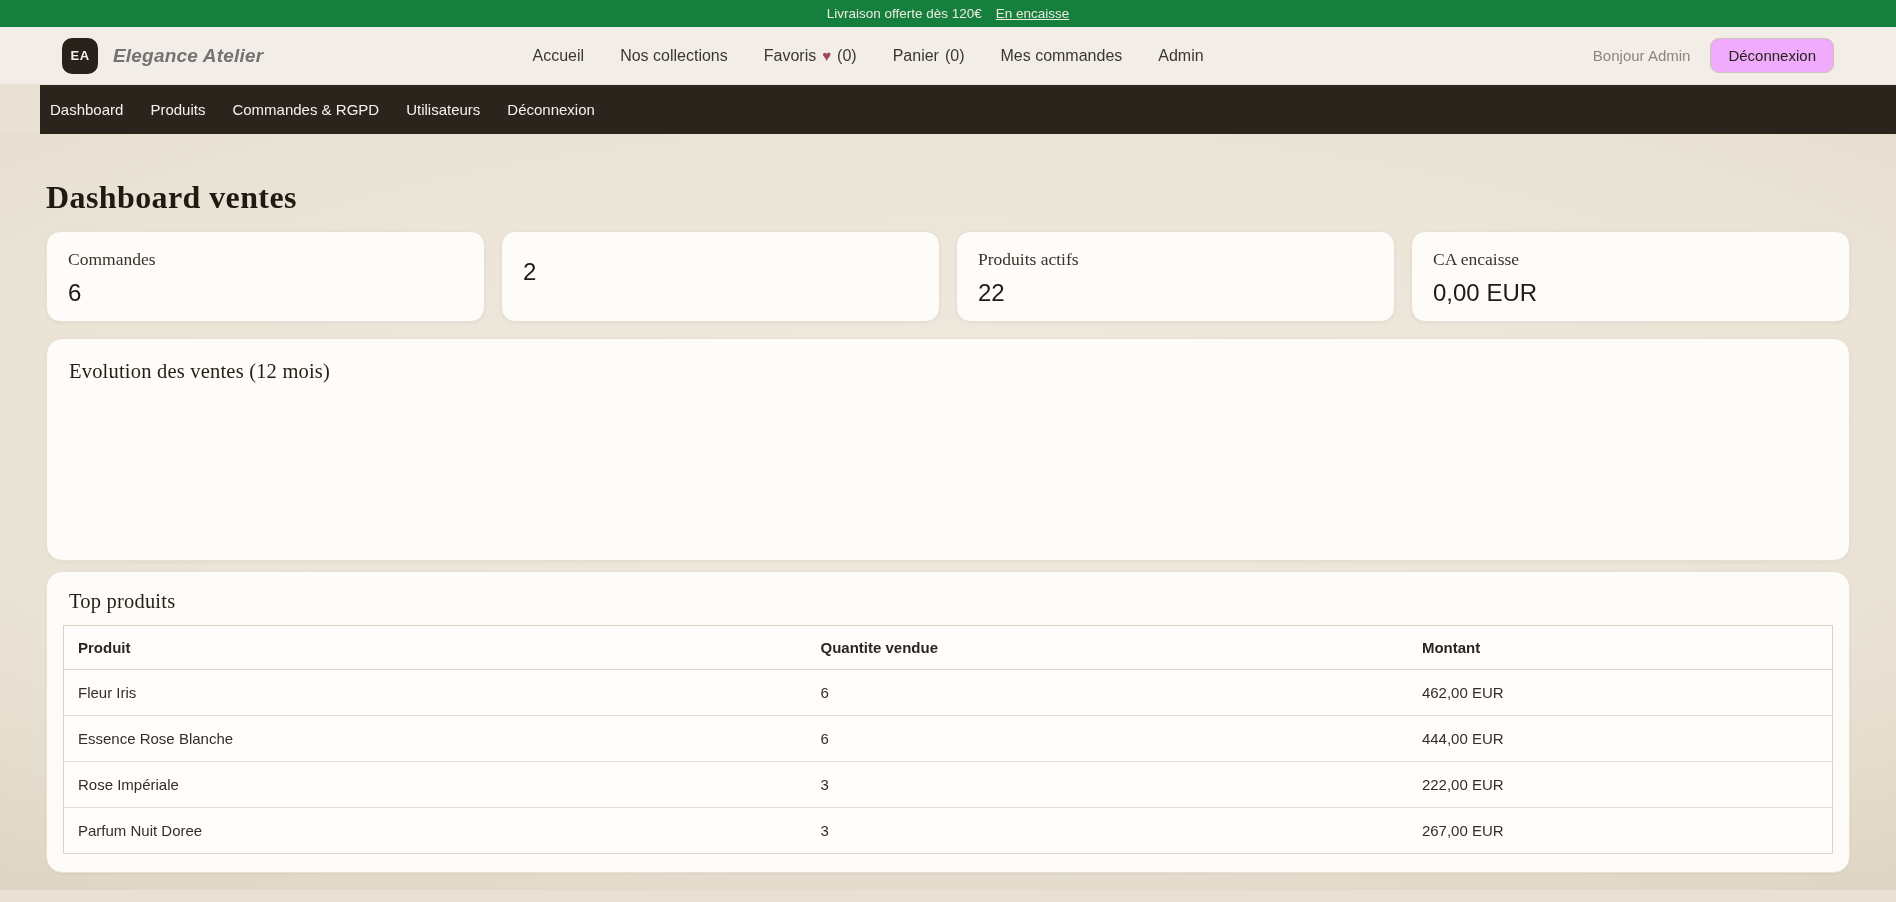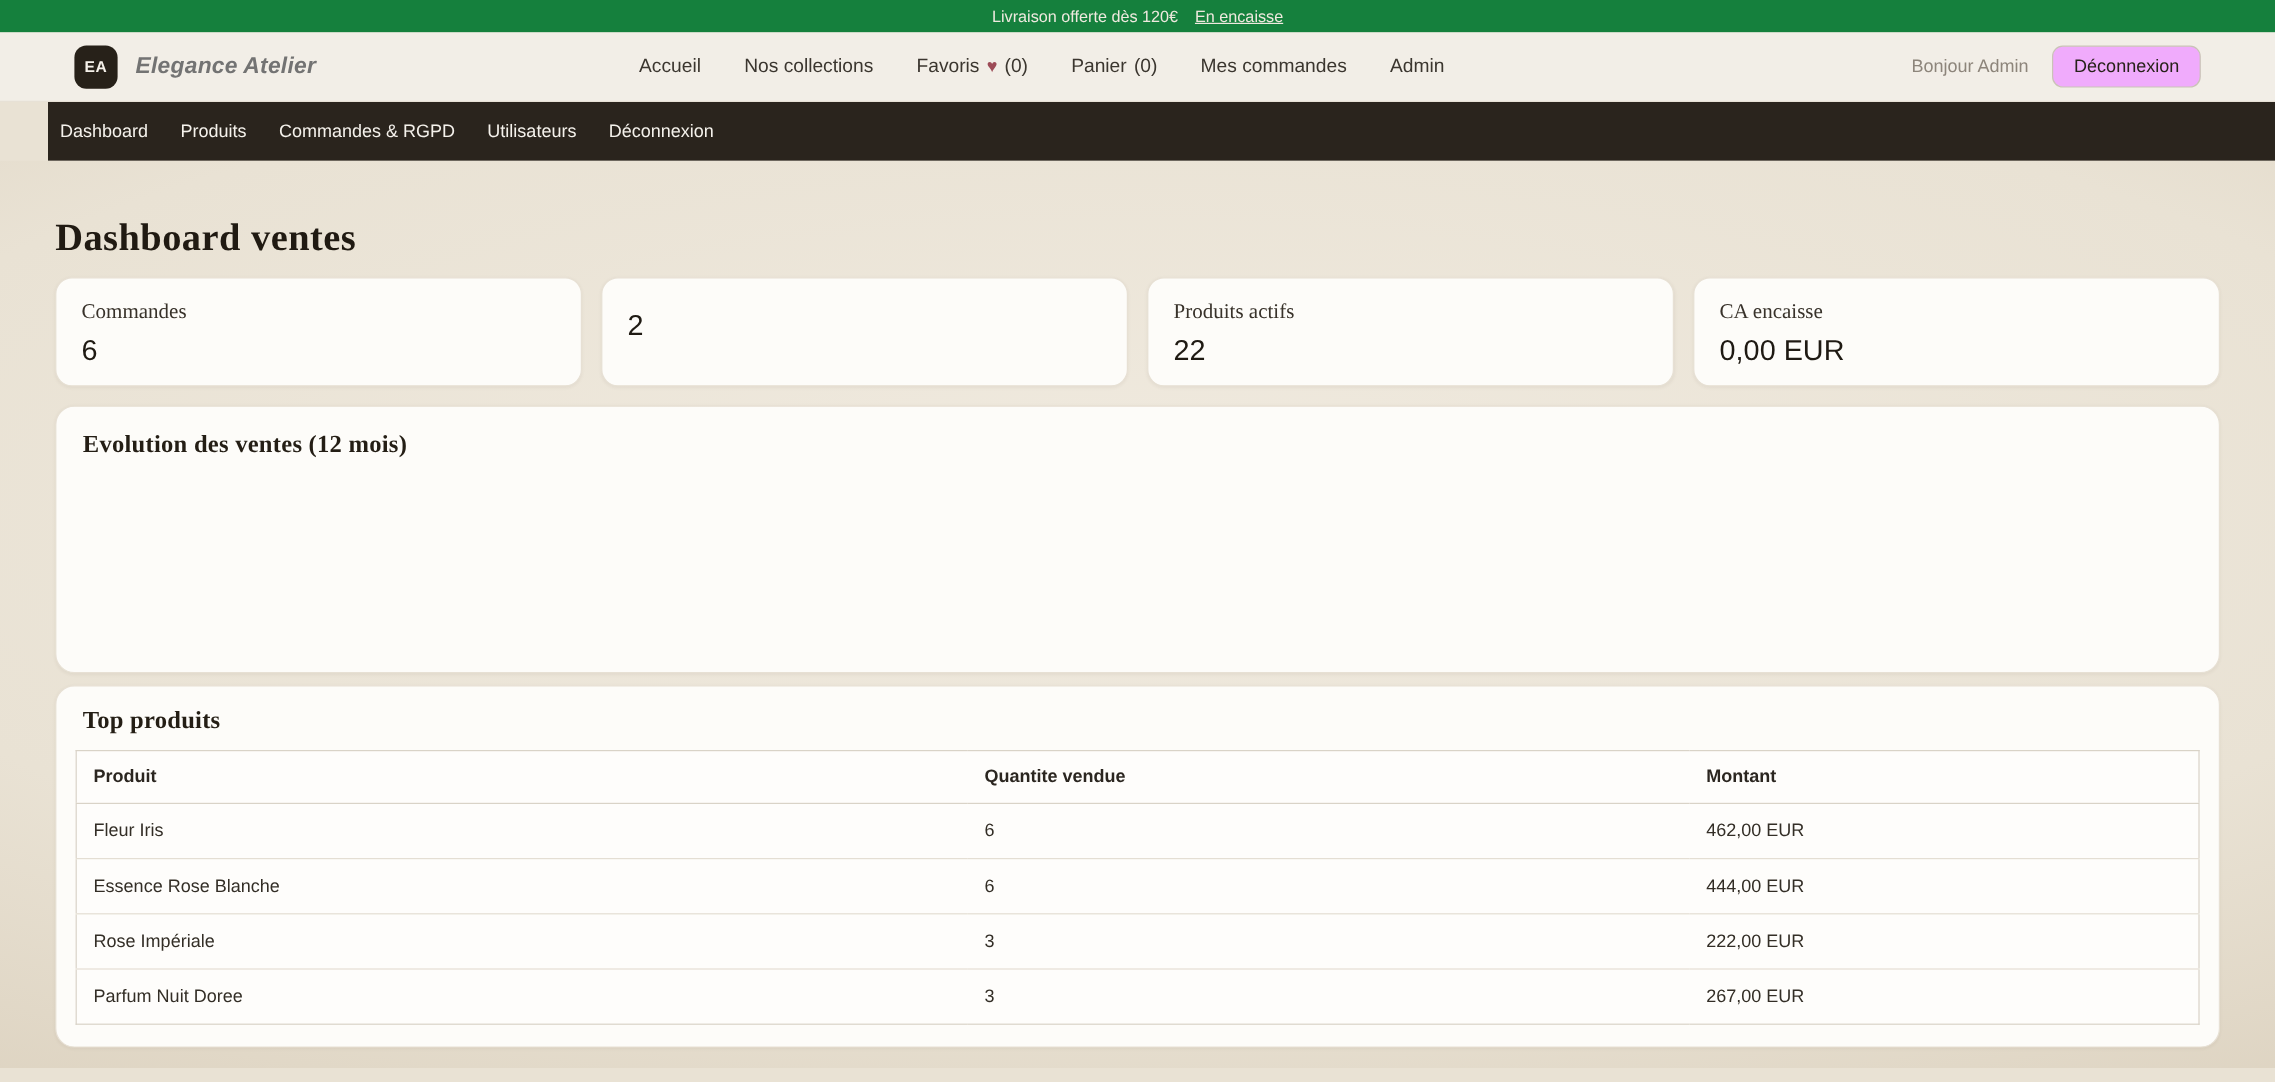--- a/index.html
+++ b/index.html
@@ -91,21 +91,21 @@
     font-size:17.5px; color:#38322a;
   }
   .stat-value { font-size:24px; color:#1f1a13; margin-top:9px; }
 
   .panel {
     background:#fdfcf9; border:1px solid #e7e0d4; border-radius:16px;
     box-shadow:0 1px 3px rgba(60,48,30,.06);
   }
   .panel-title {
     font-family:"Liberation Serif","DejaVu Serif",serif;
-    font-size:20.5px; font-weight:700; color:#241e15;
+    font-size:20.5px; font-weight:400; color:#241e15;
     letter-spacing:.2px;
   }
   .chart-panel { margin-top:16px; height:223px; padding:21px 22px; }
   .products-panel { margin-top:10px; padding:16px 16px 18px; }
   .products-panel .panel-title { margin:2px 0 12px 6px; }
 
   table.products-table {
     width:100%; border-collapse:collapse;
     border:1px solid #d9d3c7;
     font-size:15px; color:#332e26;

